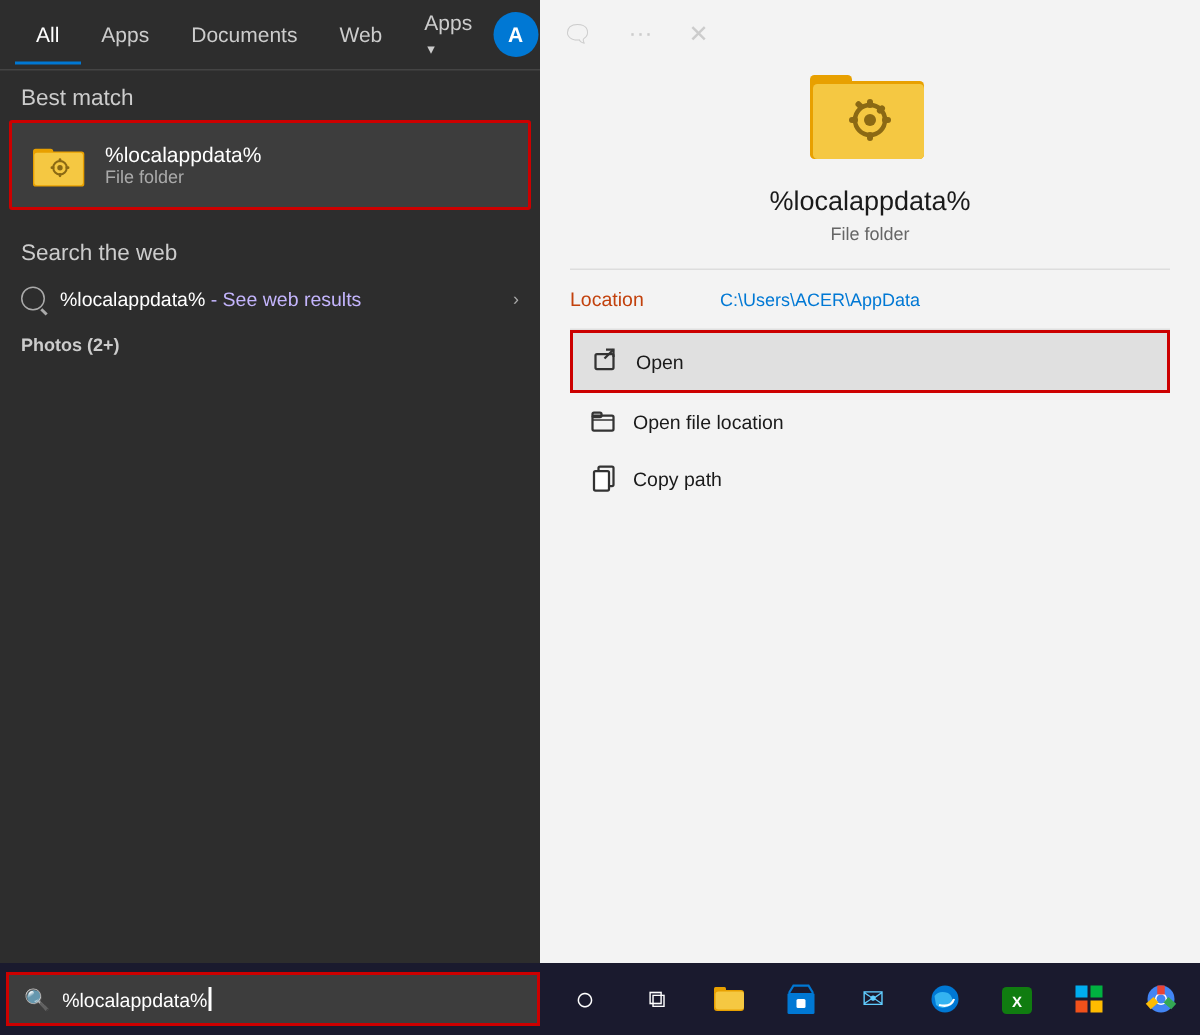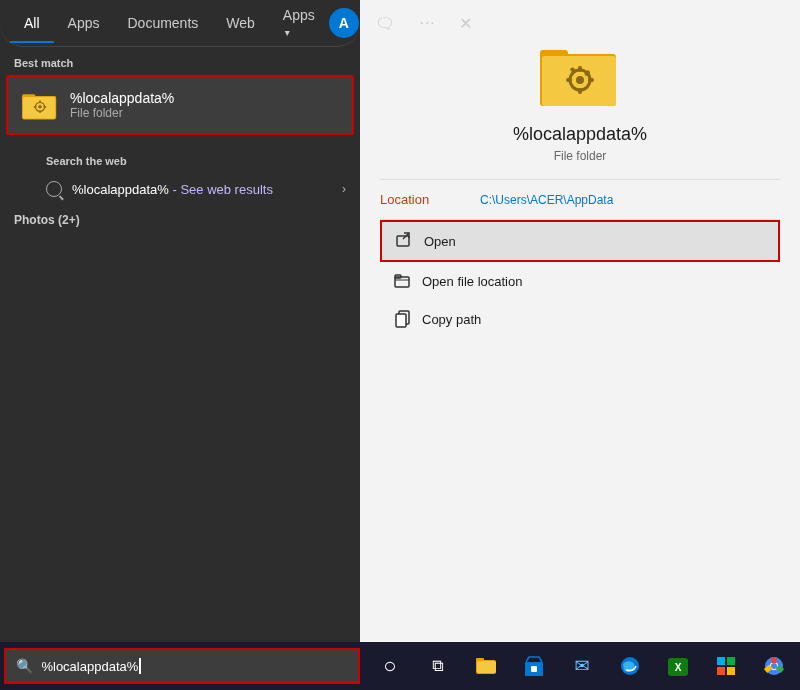--- a/index.html
+++ b/index.html
@@ -30,21 +30,20 @@
 
     
     .nav-tabs {
       display: flex;
       align-items: center;
       padding: 0 10px;
       height: 47px;
       background: #2d2d2d;
       border-bottom: 1px solid #444;
       position: relative;
-      border-radius: 23px;
     }
 
     .nav-tab {
       color: #ccc;
       font-size: 14px;
       padding: 12px 14px;
       cursor: pointer;
       position: relative;
     }
 
@@ -90,22 +89,22 @@
       font-size: 14px;
       font-weight: 600;
       display: flex;
       align-items: center;
       justify-content: center;
     }
 
     
     .section-label {
       color: #ccc;
-      font-size: 11px;
-      font-weight: 700;
+      font-size: 15px;
+      font-weight: 400;
       padding: 10px 14px 6px;
     }
 
     .best-match-item {
       display: flex;
       align-items: center;
       padding: 10px 14px;
       background: #3d3d3d;
       border: 2px solid #cc0000;
       margin: 0 6px;
@@ -127,21 +126,21 @@
       font-size: 14px;
       font-weight: 400;
     }
 
     .item-subtitle {
       color: #aaa;
       font-size: 12px;
     }
 
     
-    .web-search-section { margin-top: 10px; padding-left: 32px; }
+    .web-search-section { margin-top: 10px; }
 
     .web-search-item {
       display: flex;
       align-items: center;
       padding: 8px 14px;
       cursor: pointer;
       color: #ccc;
       font-size: 13px;
     }
 

